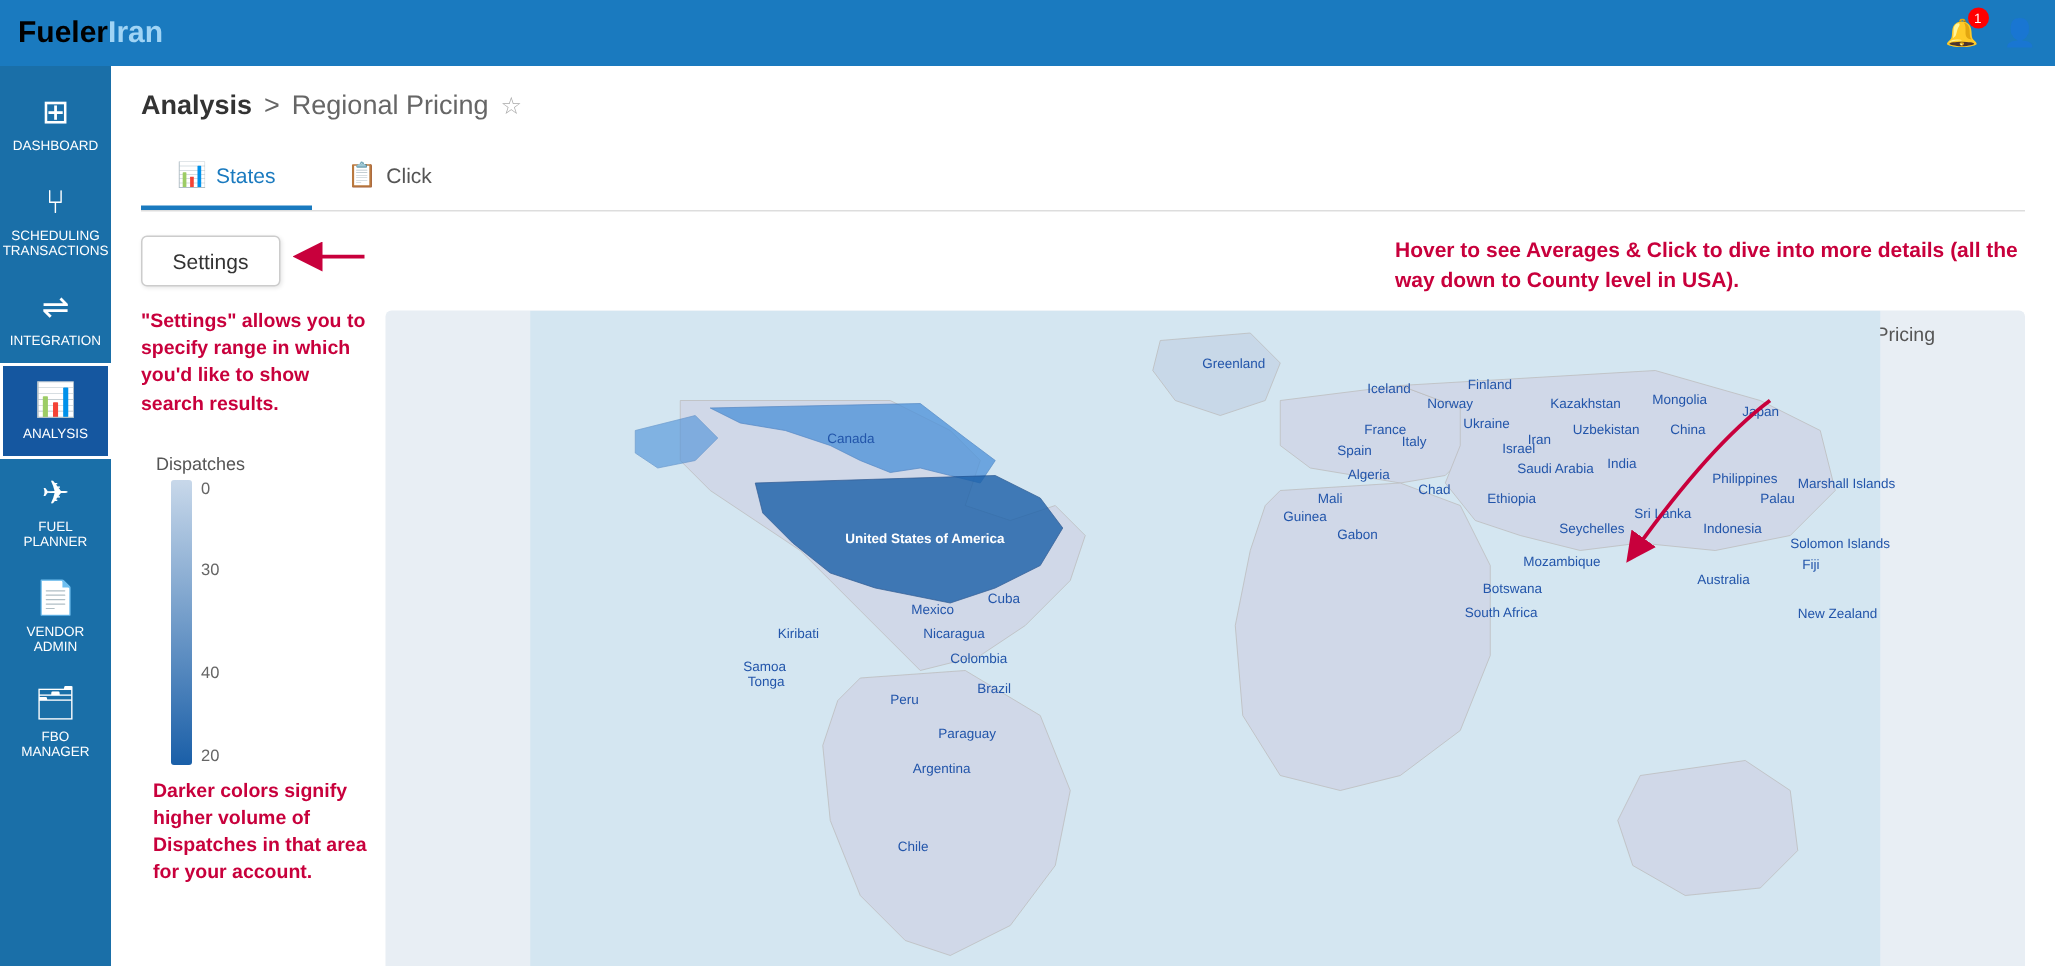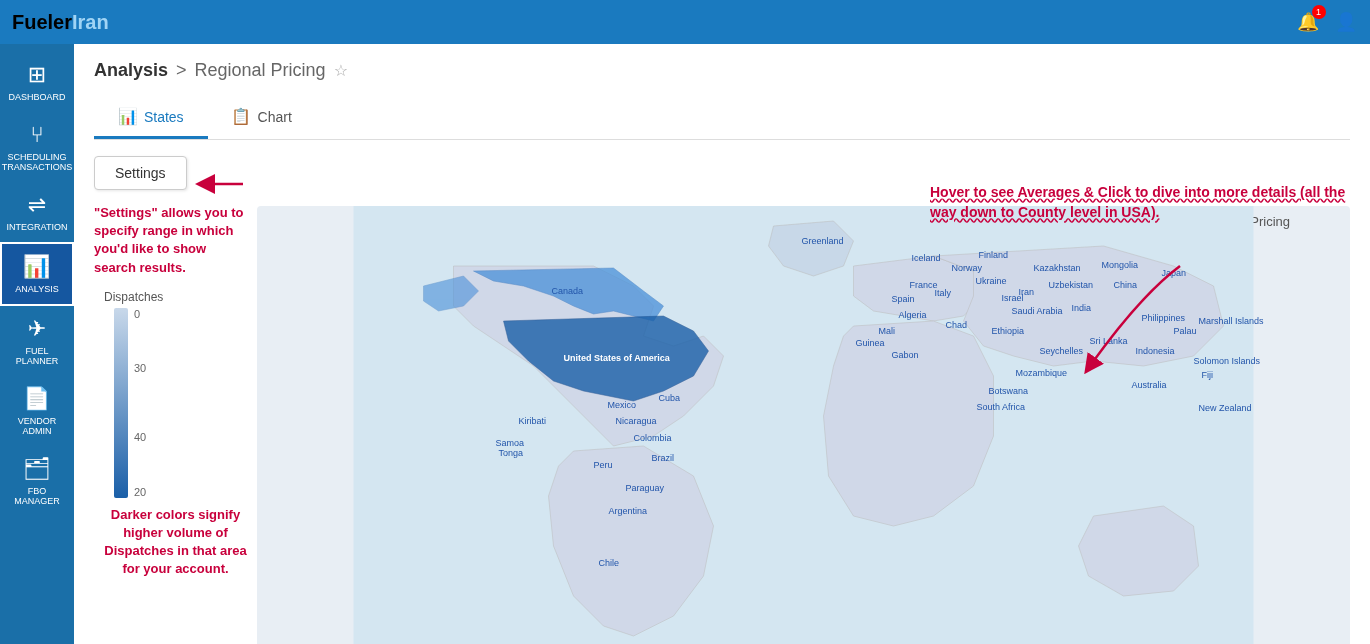--- a/index.html
+++ b/index.html
@@ -142,64 +142,64 @@
     <span class="star">☆</span>
   </div>
 
   <div class="tabs">
     <div class="tab active">
       <span class="tab-icon">📊</span>
       <span>States</span>
     </div>
     <div class="tab">
       <span class="tab-icon">📋</span>
-      <span>Chart</span>
+      <span>Click</span>
     </div>
   </div>
 
   <div style="position:relative; display:flex; gap:0;">
 
     <div style="width:155px; flex-shrink:0; position:relative;">
 
-      <div style="display:flex; align-items:flex-end; gap:8px; margin-bottom:6px;">
+      <div style="display:flex; align-items:flex-start; gap:8px; margin-bottom:6px;">
         <button class="settings-btn">Settings</button>
 
         <svg width="50" height="28" style="overflow:visible;">
           <defs>
               <marker id="ah" markerWidth="8" markerHeight="8" refX="4" refY="4" orient="auto">
                 <path d="M0,0 L8,4 L0,8 Z" fill="#c8003c"></path>
               </marker>
             </defs>
           <path d="M 48,14 L 10,14" stroke="#c8003c" stroke-width="2.5" fill="none" marker-end="url(#ah)"></path>
         </svg>
       </div>
 
       <div class="annotation-red" style="font-size:13px; margin-bottom:12px;">"Settings" allows you to specify range in which you'd like to show search results.</div>
 
-      <div style="font-size:12px; color:#555; margin-top:13px; margin-left:10px;">Dispatches</div>
+      <div style="font-size:12px; color:#555; margin-top:24px; margin-left:10px;">Dispatches</div>
 
       <div style="display:flex; align-items:flex-start; margin-top:4px;">
 
         <div style="width:14px; height:190px; background:linear-gradient(to bottom, #c8d8ea 0%, #1a5fa8 100%); border-radius:2px; margin-left:20px; position:relative;"></div>
 
         <div style="display:flex; flex-direction:column; justify-content:space-between; height:190px; margin-left:6px;">
           <span class="scale-0">0</span>
           <span class="scale-20">30</span>
           <span class="scale-40">40</span>
           <span class="scale-60">20</span>
         </div>
       </div>
 
-      <div class="annotation-red" style="font-size:13px; margin-top:8px; margin-left:8px;text-align:center;">Darker colors signify higher volume of Dispatches in that area for your account.</div>
+      <div class="annotation-red" style="font-size:13px; margin-top:8px; margin-left:8px;">Darker colors signify higher volume of Dispatches in that area for your account.</div>
 
     </div>
 
     <div style="flex:1; position:relative; margin-left:8px;">
 
-      <div class="annotation-red" style="font-size:14px; position:absolute; top:0; right:0; width:420px; z-index:10; text-decoration:underline; text-decoration-style:wavy;margin-top:27px;">Hover to see Averages &amp; Click to dive into more details (all the way down to County level in USA).</div>
+      <div class="annotation-red" style="font-size:14px; position:absolute; top:0; right:0; width:420px; z-index:10; text-decoration-style:wavy;">Hover to see Averages &amp; Click to dive into more details (all the way down to County level in USA).</div>
 
       <svg style="position:absolute; top:100px; right:160px; overflow:visible; pointer-events:none; z-index:11;" width="200" height="120">
         <defs>
             <marker id="ah3" markerWidth="8" markerHeight="8" refX="4" refY="4" orient="auto">
               <path d="M0,0 L8,4 L0,8 Z" fill="#c8003c"></path>
             </marker>
           </defs>
         <path d="M 190,10 Q 150,40 100,110" stroke="#c8003c" stroke-width="2.5" fill="none" marker-end="url(#ah3)"></path>
       </svg>
 

